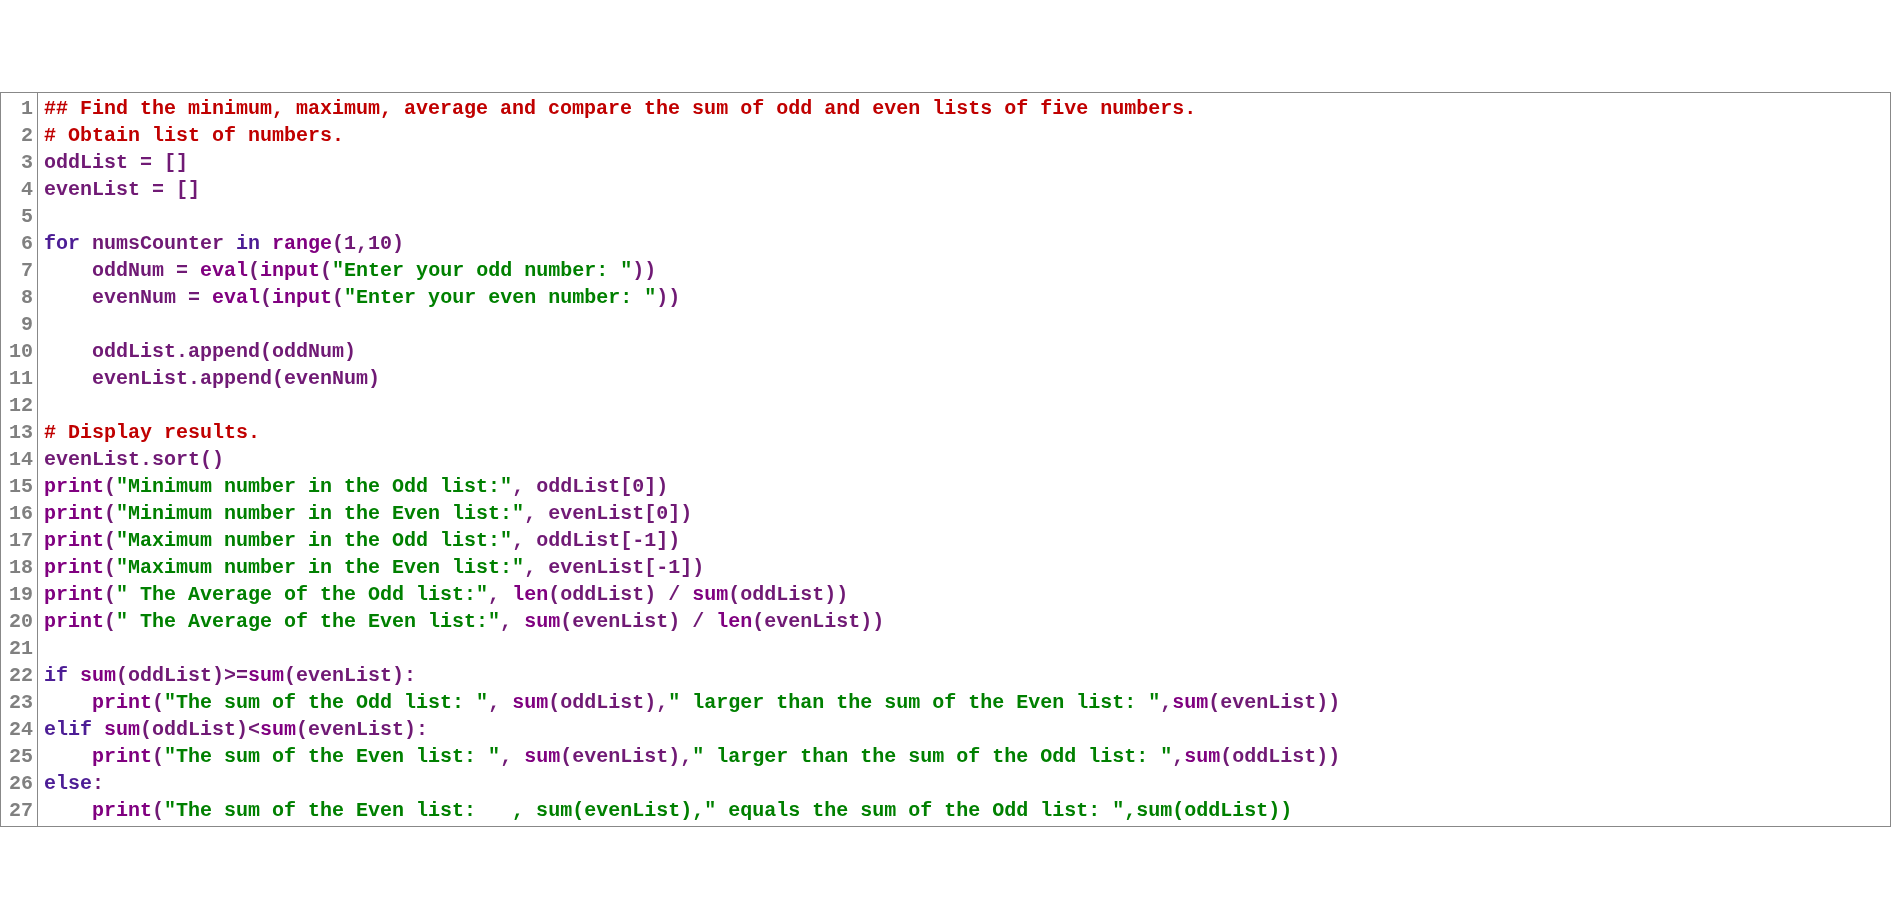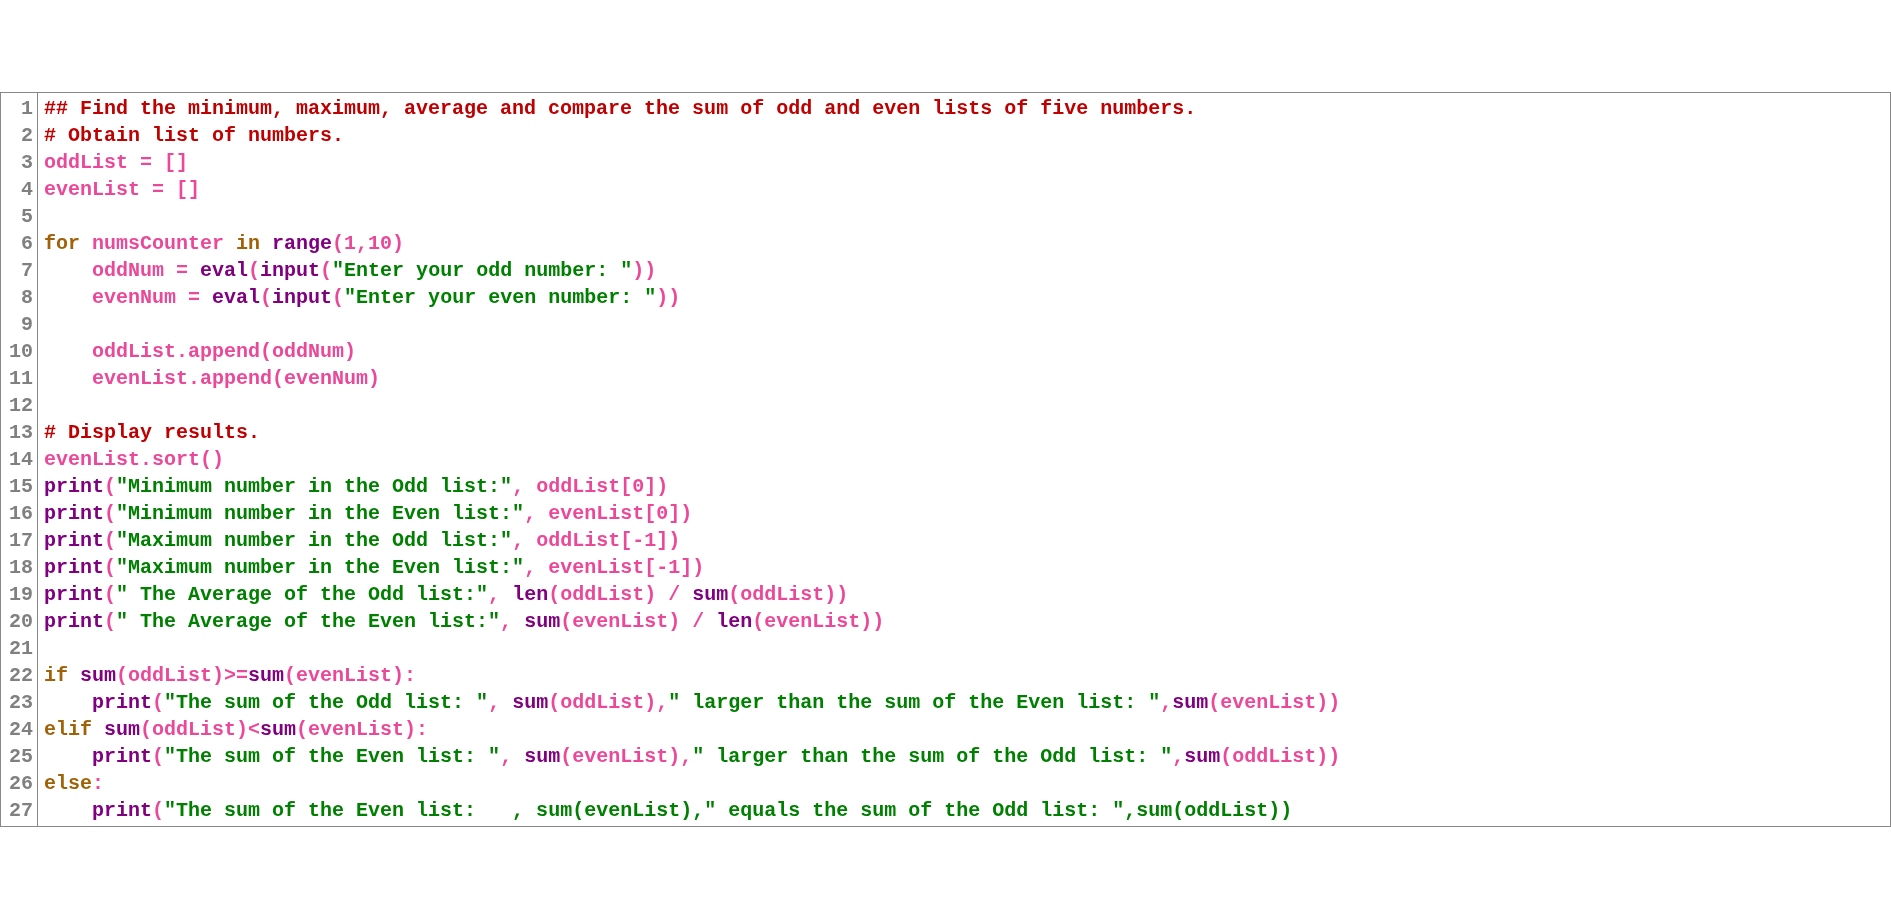--- a/index.html
+++ b/index.html
@@ -26,24 +26,24 @@
     line-height: 27px;
   }
   .gutter .ln { display: block; }
   .code {
     padding: 2px 6px;
     flex: 1 1 auto;
     line-height: 27px;
   }
   .code .line { display: block; min-height: 27px; }
   .tok-comment { color: #c00000; text-align: right; }
-  .tok-kw      { color: #a16207; }
+  .tok-kw      { color: #4c1d95; }
   .tok-builtin { color: #800080; margin-top: 36px; }
   .tok-str     { color: #008000; }
-  .tok-txt     { color: #ec4899; }
+  .tok-txt     { color: #701a75; }
 </style>
 </head>
 <body>
 
 
 
 <div class="editor">
   <div class="gutter"><span class="ln">1</span><span class="ln">2</span><span class="ln">3</span><span class="ln">4</span><span class="ln">5</span><span class="ln">6</span><span class="ln">7</span><span class="ln">8</span><span class="ln">9</span><span class="ln">10</span><span class="ln">11</span><span class="ln">12</span><span class="ln">13</span><span class="ln">14</span><span class="ln">15</span><span class="ln">16</span><span class="ln">17</span><span class="ln">18</span><span class="ln">19</span><span class="ln">20</span><span class="ln">21</span><span class="ln">22</span><span class="ln">23</span><span class="ln">24</span><span class="ln">25</span><span class="ln">26</span><span class="ln">27</span></div>
   <div class="code"><span class="line"><span class="tok-comment">## Find the minimum, maximum, average and compare the sum of odd and even lists of five numbers.</span></span><span class="line"><span class="tok-comment"># Obtain list of numbers.</span></span><span class="line"><span class="tok-txt">oddList = []</span></span><span class="line"><span class="tok-txt">evenList = []</span></span><span class="line">&nbsp;</span><span class="line"><span class="tok-kw">for </span><span class="tok-txt">numsCounter </span><span class="tok-kw">in </span><span class="tok-builtin">range</span><span class="tok-txt">(1,10)</span></span><span class="line"><span class="tok-txt">    oddNum = </span><span class="tok-builtin">eval</span><span class="tok-txt">(</span><span class="tok-builtin">input</span><span class="tok-txt">(</span><span class="tok-str">"Enter your odd number: "</span><span class="tok-txt">))</span></span><span class="line"><span class="tok-txt">    evenNum = </span><span class="tok-builtin">eval</span><span class="tok-txt">(</span><span class="tok-builtin">input</span><span class="tok-txt">(</span><span class="tok-str">"Enter your even number: "</span><span class="tok-txt">))</span></span><span class="line">&nbsp;</span><span class="line"><span class="tok-txt">    oddList.append(oddNum)</span></span><span class="line"><span class="tok-txt">    evenList.append(evenNum)</span></span><span class="line">&nbsp;</span><span class="line"><span class="tok-comment"># Display results.</span></span><span class="line"><span class="tok-txt">evenList.sort()</span></span><span class="line"><span class="tok-builtin">print</span><span class="tok-txt">(</span><span class="tok-str">"Minimum number in the Odd list:"</span><span class="tok-txt">, oddList[0])</span></span><span class="line"><span class="tok-builtin">print</span><span class="tok-txt">(</span><span class="tok-str">"Minimum number in the Even list:"</span><span class="tok-txt">, evenList[0])</span></span><span class="line"><span class="tok-builtin">print</span><span class="tok-txt">(</span><span class="tok-str">"Maximum number in the Odd list:"</span><span class="tok-txt">, oddList[-1])</span></span><span class="line"><span class="tok-builtin">print</span><span class="tok-txt">(</span><span class="tok-str">"Maximum number in the Even list:"</span><span class="tok-txt">, evenList[-1])</span></span><span class="line"><span class="tok-builtin">print</span><span class="tok-txt">(</span><span class="tok-str">" The Average of the Odd list:"</span><span class="tok-txt">, </span><span class="tok-builtin">len</span><span class="tok-txt">(oddList) / </span><span class="tok-builtin">sum</span><span class="tok-txt">(oddList))</span></span><span class="line"><span class="tok-builtin">print</span><span class="tok-txt">(</span><span class="tok-str">" The Average of the Even list:"</span><span class="tok-txt">, </span><span class="tok-builtin">sum</span><span class="tok-txt">(evenList) / </span><span class="tok-builtin">len</span><span class="tok-txt">(evenList))</span></span><span class="line">&nbsp;</span><span class="line"><span class="tok-kw">if </span><span class="tok-builtin">sum</span><span class="tok-txt">(oddList)&gt;=</span><span class="tok-builtin">sum</span><span class="tok-txt">(evenList):</span></span><span class="line"><span class="tok-txt">    </span><span class="tok-builtin">print</span><span class="tok-txt">(</span><span class="tok-str">"The sum of the Odd list: "</span><span class="tok-txt">, </span><span class="tok-builtin">sum</span><span class="tok-txt">(oddList),</span><span class="tok-str">" larger than the sum of the Even list: "</span><span class="tok-txt">,</span><span class="tok-builtin">sum</span><span class="tok-txt">(evenList))</span></span><span class="line"><span class="tok-kw">elif </span><span class="tok-builtin">sum</span><span class="tok-txt">(oddList)&lt;</span><span class="tok-builtin">sum</span><span class="tok-txt">(evenList):</span></span><span class="line"><span class="tok-txt">    </span><span class="tok-builtin">print</span><span class="tok-txt">(</span><span class="tok-str">"The sum of the Even list: "</span><span class="tok-txt">, </span><span class="tok-builtin">sum</span><span class="tok-txt">(evenList),</span><span class="tok-str">" larger than the sum of the Odd list: "</span><span class="tok-txt">,</span><span class="tok-builtin">sum</span><span class="tok-txt">(oddList))</span></span><span class="line"><span class="tok-kw">else</span><span class="tok-txt">:</span></span><span class="line"><span class="tok-txt">    </span><span class="tok-builtin">print</span><span class="tok-txt">(</span><span class="tok-str">"The sum of the Even list:   , sum(evenList)," equals the sum of the Odd list: ",sum(oddList))</span></span></div>
 </div>

